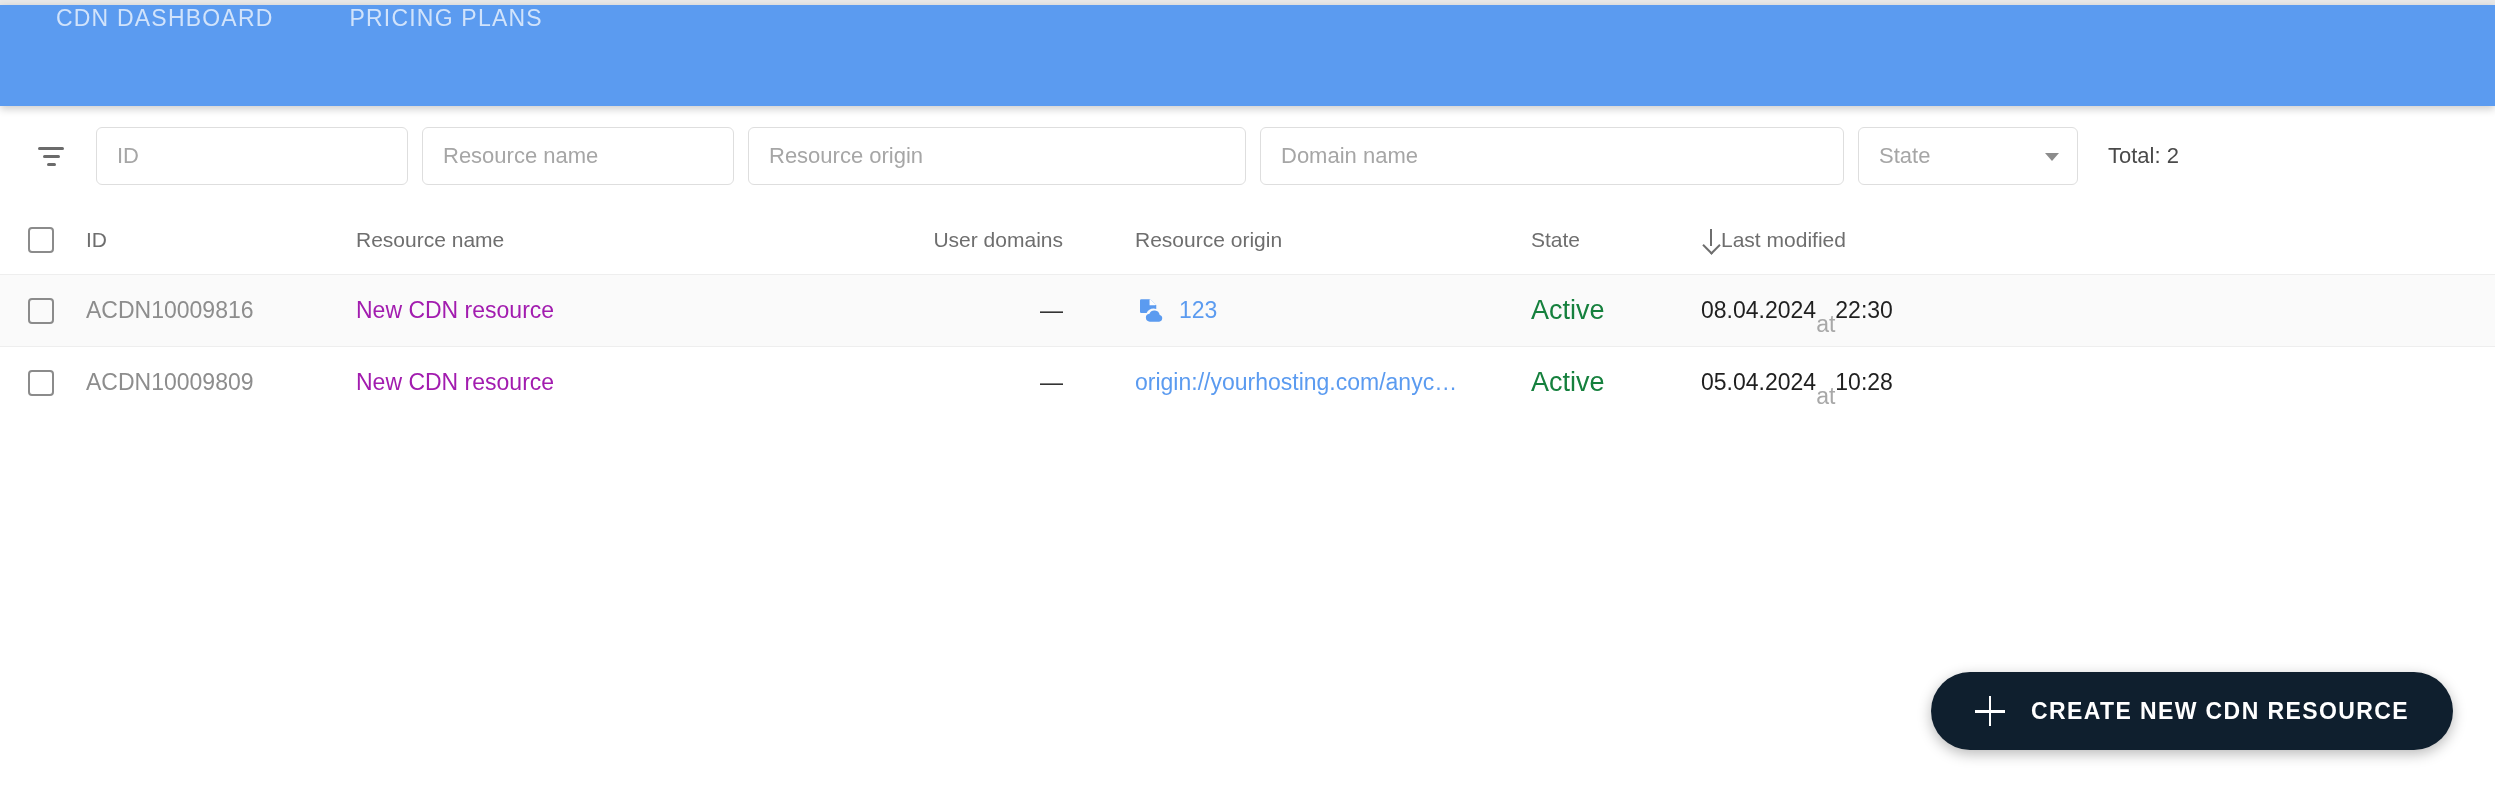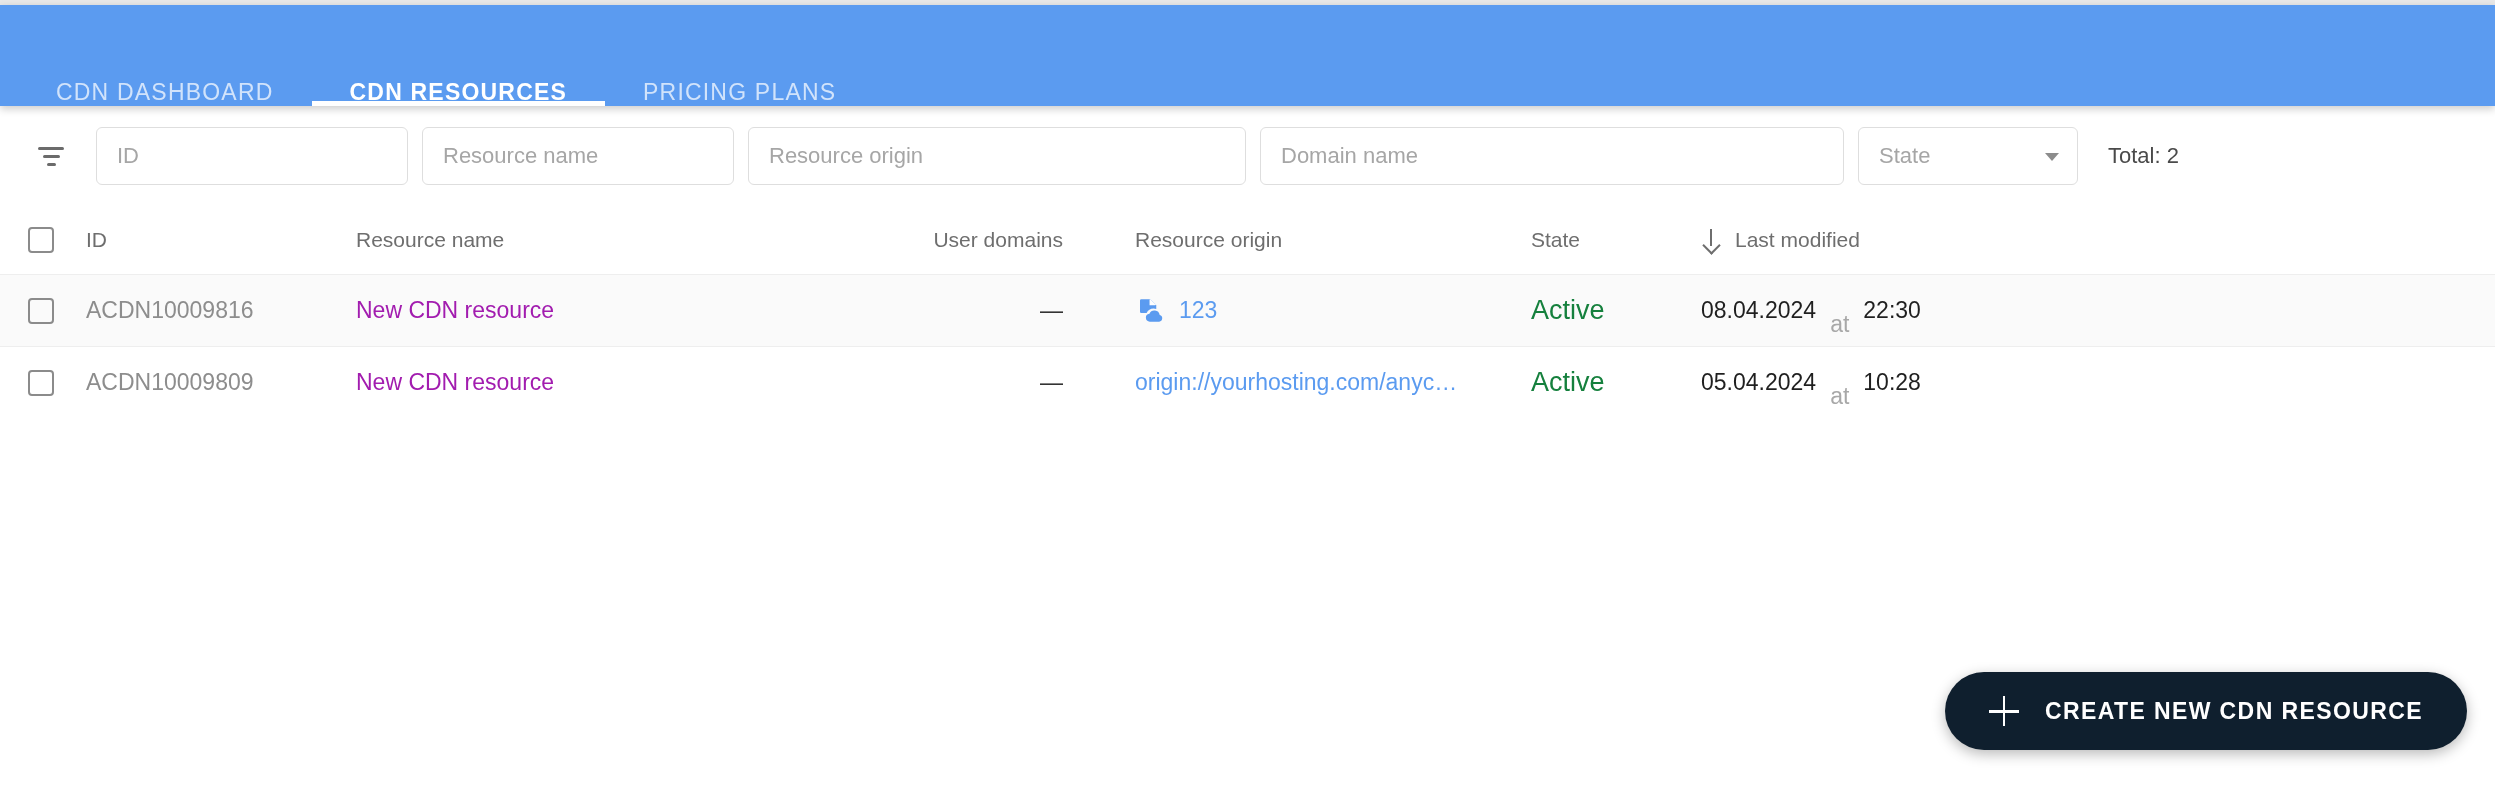--- a/index.html
+++ b/index.html
@@ -36,21 +36,21 @@
     display: flex;
     align-items: flex-end;
     padding-left: 18px;
     box-shadow: 0 3px 8px rgba(0,0,0,0.20);
     z-index: 5;
   }
   .tab {
     position: relative;
     height: 101px;
     display: flex;
-    align-items: flex-end;
+    align-items: flex-start;
     padding: 0 38px;
     font-size: 23px;
     letter-spacing: 1.2px;
     font-weight: 500;
     color: rgba(255,255,255,0.72);
     cursor: pointer;
     white-space: nowrap;
     margin-top: 46px;
   }
   .tab.active {
@@ -162,21 +162,21 @@
     font-size: 23px;
   }
   .row.data.alt { background: #fafafa; }
 
   .c-check  { width: 58px;  flex: 0 0 58px; display: flex; align-items: center; }
   .c-id     { width: 270px; flex: 0 0 270px; }
   .c-name   { width: 510px; flex: 0 0 510px; }
   .c-ud     { width: 215px; flex: 0 0 215px; text-align: right; padding-right: 18px; }
   .c-origin { width: 450px; flex: 0 0 450px; padding-left: 54px; display: flex; align-items: center; gap: 14px; }
   .c-state  { width: 170px; flex: 0 0 170px; }
-  .c-mod    { flex: 1 1 auto; display: flex; align-items: center; gap: 14px; }
+  .c-mod    { flex: 1 1 auto; display: flex; align-items: center; }
 
   .th {
     font-size: 21px;
     color: #6e6e6e;
     font-weight: 400;
     white-space: nowrap;
   }
 
   .cbx {
     width: 26px; height: 26px;
@@ -219,21 +219,21 @@
               max-width: 330px; display: inline-block; }
   .state-active { color: #15803d; font-size: 27px; }
   .date-main    { color: #1f1f1f; font-size: 23px; }
   .date-at      { color: #a8a8a8; font-size: 23px; margin-top: 28px; }
 
   .origin-icon { width: 30px; height: 30px; flex: 0 0 30px; display:block; }
 
   
   .create-btn {
     position: absolute;
-    right: 28px;
+    right: 42px;
     bottom: 47px;
     height: 78px;
     background: #0f1f2e;
     border-radius: 39px;
     display: flex;
     align-items: center;
     padding: 0 44px;
     cursor: pointer;
     box-shadow: 0 4px 14px rgba(0,0,0,0.28);
   }
@@ -262,23 +262,20 @@
 <body>
 
 <div class="app">
 
   <div class="top-strip"></div>
 
   <div class="tabbar">
     <div class="tab">
       <span>CDN DASHBOARD</span>
     </div>
-    <div class="tab active">
-      <span>CDN RESOURCES</span>
-    </div>
     <div class="tab">
       <span>PRICING PLANS</span>
     </div>
   </div>
 
   <div class="filterbar">
 
     <div class="filter-icon">
       <span></span>
       <span></span>

